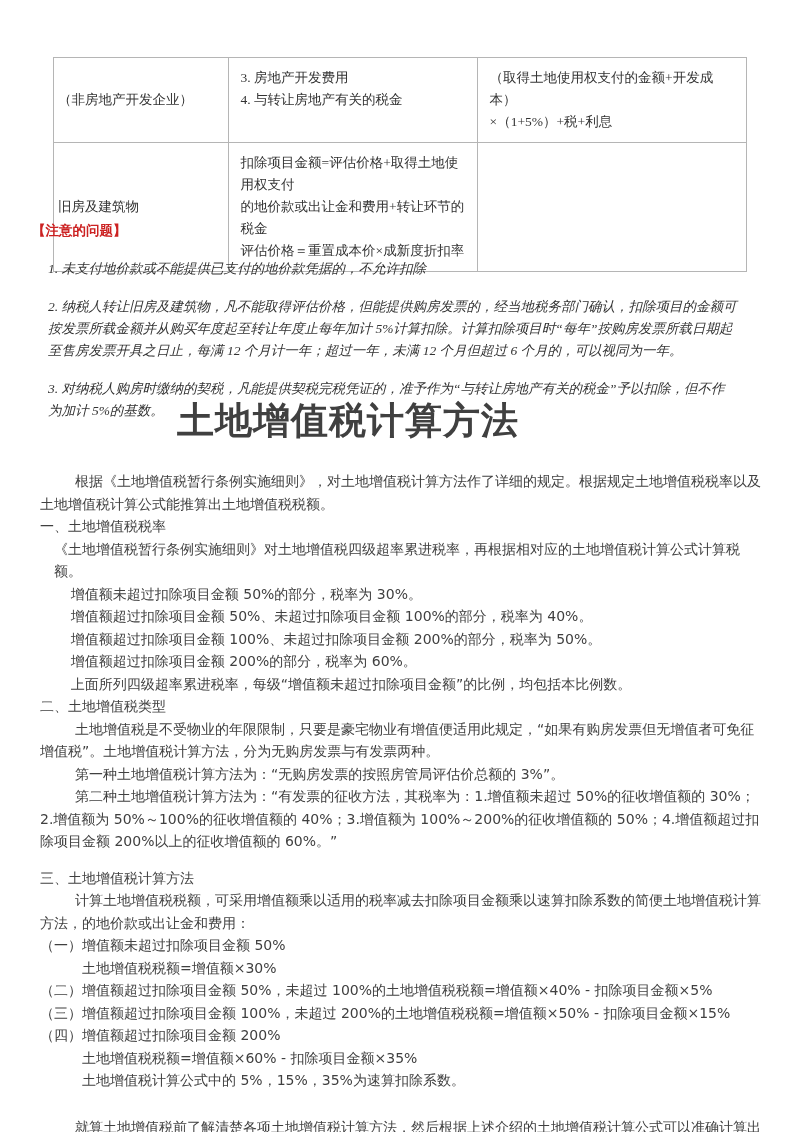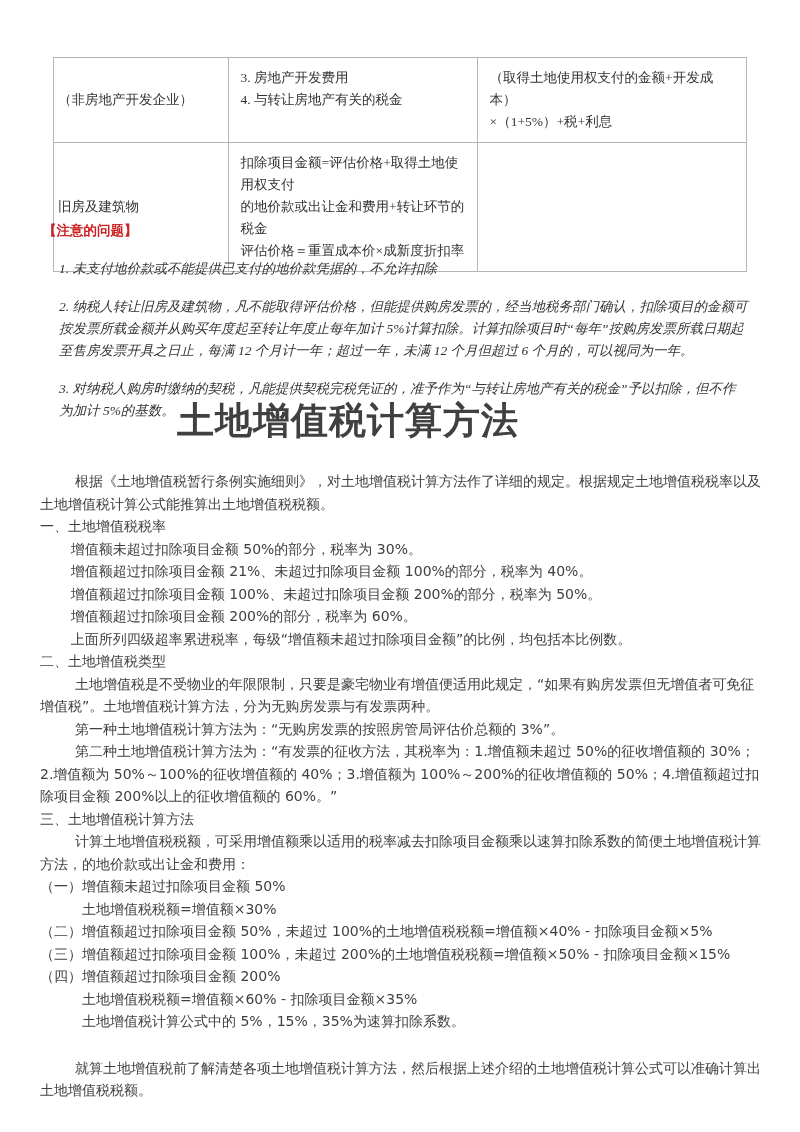--- a/index.html
+++ b/index.html
@@ -30,21 +30,21 @@
     line-height: 22px;
   }
   .tbl td.c1 { width: 171px; vertical-align: middle; padding: 9px 4px; }
   .tbl td.c2 { width: 244px; }
   .tbl td.c3 { width: 264px; }
   .tbl tr.r1 td { height: 72px; }
   .tbl tr.r2 td { height: 74px; }
   
   .notes {
     position: absolute;
-    left: 43px; top: 220px;
+    left: 32px; top: 220px;
     width: 722px;
     font-size: 13.5px;
     line-height: 22px;
     color: #333333;
   }
   .notes-header {
     color: #cc2222;
     font-weight: bold;
     margin-bottom: 6px;
   }
@@ -68,21 +68,21 @@
     font-family: "DejaVu Sans", "Liberation Sans", sans-serif;
     font-size: 14px;
     line-height: 22.5px;
     color: #404040;
   }
   .p-indent { text-indent: 2.5em; }
   .ln { }
   .ind1 { padding-left: 1em; }
   .ind2 { padding-left: 2.2em; }
   .ind3 { padding-left: 3em; }
-  .gap-before { }
+  .gap-before { margin-top: 14px; }
   .closing { margin-top: 24px; }
 </style>
 </head>
 <body>
 
 <div class="page">
 
   <table class="tbl">
     <tbody>
         <tr class="r1">
@@ -118,22 +118,23 @@
     <div class="notes-item">2. 纳税人转让旧房及建筑物，凡不能取得评估价格，但能提供购房发票的，经当地税务部门确认，扣除项目的金额可按发票所载金额并从购买年度起至转让年度止每年加计 5%计算扣除。计算扣除项目时“每年”按购房发票所载日期起至售房发票开具之日止，每满 12 个月计一年；超过一年，未满 12 个月但超过 6 个月的，可以视同为一年。</div>
     <div class="notes-item">3. 对纳税人购房时缴纳的契税，凡能提供契税完税凭证的，准予作为“与转让房地产有关的税金”予以扣除，但不作为加计 5%的基数。</div>
   </div>
 
   <div class="article-title">土地增值税计算方法</div>
 
   <div class="article">
     <div class="ln p-indent">根据《土地增值税暂行条例实施细则》，对土地增值税计算方法作了详细的规定。根据规定土地增值税税率以及土地增值税计算公式能推算出土地增值税税额。</div>
 
     <div class="ln">一、土地增值税税率</div>
+    <div class="ln ind1">《土地增值税暂行条例实施细则》对土地增值税四级超率累进税率，再根据相对应的土地增值税计算公式计算税额。</div>
     <div class="ln ind2">增值额未超过扣除项目金额 50%的部分，税率为 30%。</div>
-    <div class="ln ind2">增值额超过扣除项目金额 21%、未超过扣除项目金额 100%的部分，税率为 40%。</div>
+    <div class="ln ind2">增值额超过扣除项目金额 50%、未超过扣除项目金额 100%的部分，税率为 40%。</div>
     <div class="ln ind2">增值额超过扣除项目金额 100%、未超过扣除项目金额 200%的部分，税率为 50%。</div>
     <div class="ln ind2">增值额超过扣除项目金额 200%的部分，税率为 60%。</div>
     <div class="ln ind2">上面所列四级超率累进税率，每级“增值额未超过扣除项目金额”的比例，均包括本比例数。</div>
 
     <div class="ln">二、土地增值税类型</div>
     <div class="ln p-indent">土地增值税是不受物业的年限限制，只要是豪宅物业有增值便适用此规定，“如果有购房发票但无增值者可免征增值税”。土地增值税计算方法，分为无购房发票与有发票两种。</div>
     <div class="ln p-indent">第一种土地增值税计算方法为：“无购房发票的按照房管局评估价总额的 3%”。</div>
     <div class="ln p-indent">第二种土地增值税计算方法为：“有发票的征收方法，其税率为：1.增值额未超过 50%的征收增值额的 30%；2.增值额为 50%～100%的征收增值额的 40%；3.增值额为 100%～200%的征收增值额的 50%；4.增值额超过扣除项目金额 200%以上的征收增值额的 60%。”</div>
 
     <div class="ln gap-before">三、土地增值税计算方法</div>

